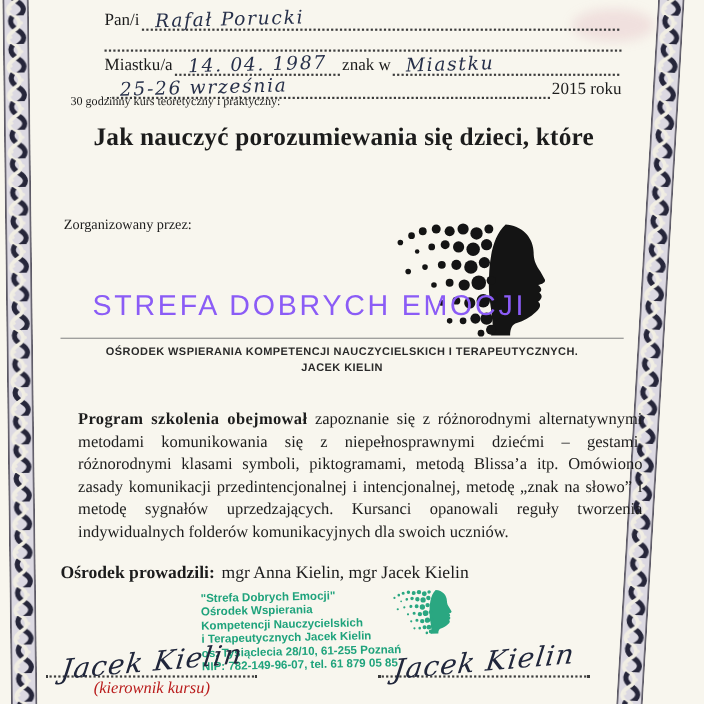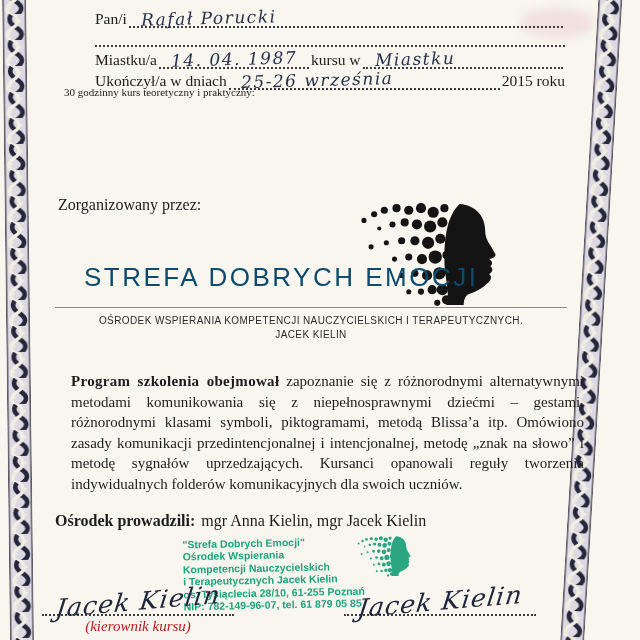--- a/index.html
+++ b/index.html
@@ -25,31 +25,31 @@
     transform:rotate(-1.5deg);
   }
   .form-label{white-space:nowrap;}
   
   .course-intro{position:absolute;left:64px;top:86px;font-size:11px;}
   .course-title{
     position:absolute;left:40px;top:110px;width:545px;text-align:center;
     font-size:23px;font-weight:bold;line-height:1.28;letter-spacing:0.2px;
   }
   
-  .organizer-label{position:absolute;left:58px;top:196px;font-size:16px;}
+  .organizer-label{position:absolute;left:58px;top:196px;font-size:13px;}
   .logo-face{position:absolute;left:338px;top:198px;width:168px;height:112px;color:#141414;}
   .logo-text{
     position:absolute;left:84px;top:262px;
     font-family:"Liberation Sans", sans-serif;font-size:26px;
-    letter-spacing:2.5px;color:#0c4a6e;white-space:nowrap;
+    letter-spacing:2.5px;color:#8b5cf6;white-space:nowrap;
   }
   .logo-rule{position:absolute;left:55px;top:307px;width:512px;height:0;border-top:1px solid #8b8b8b;}
   .org-sub{
     position:absolute;left:55px;width:512px;text-align:center;
-    font-family:"Liberation Sans", sans-serif;font-size:10px;font-weight:normal;
+    font-family:"Liberation Sans", sans-serif;font-size:10px;font-weight:bold;
     letter-spacing:0.4px;color:#2a2a2a;
   }
   .org-sub1{top:315px;}
   .org-sub2{top:329px;}
   
   .program{
     position:absolute;left:55px;top:371px;width:513px;
     font-size:15px;line-height:1.37;text-align:justify;margin-left:16px;
   }
   .program b{letter-spacing:0.3px;}
@@ -154,36 +154,36 @@
     <span class="dotfill">
       <span class="hand">Rafał Porucki</span>
     </span>
   </div>
   <div class="dotline"></div>
   <div class="form-row">
     <span class="form-label">Miastku/a</span>
     <span class="dotfill" style="max-width:150px">
       <span class="hand">14. 04. 1987</span>
     </span>
-    <span class="form-label">kursu w</span>
+    <span class="form-label">znak w</span>
     <span class="dotfill">
       <span class="hand">Miastku</span>
     </span>
   </div>
   <div class="form-row">
-    <span class="form-label">Ukończył/a w dniach</span>
     <span class="dotfill">
       <span class="hand">25-26 września</span>
     </span>
     <span class="form-label">2015 roku</span>
   </div>
 </div>
 
 <div class="course-intro">30 godzinny kurs teoretyczny i praktyczny:</div>
 <div class="course-title">
+  <div>Jak nauczyć porozumiewania się dzieci, które</div>
 </div>
 
 <div class="organizer-label">Zorganizowany przez:</div>
 <svg class="logo-face" viewBox="0 0 150 110">
     <use href="#dotsface"></use>
   </svg>
 <div class="logo-text">STREFA DOBRYCH EMOCJI</div>
 <div class="logo-rule"></div>
 <div class="org-sub org-sub1">OŚRODEK WSPIERANIA KOMPETENCJI NAUCZYCIELSKICH I TERAPEUTYCZNYCH.</div>
 <div class="org-sub org-sub2">JACEK KIELIN</div>

